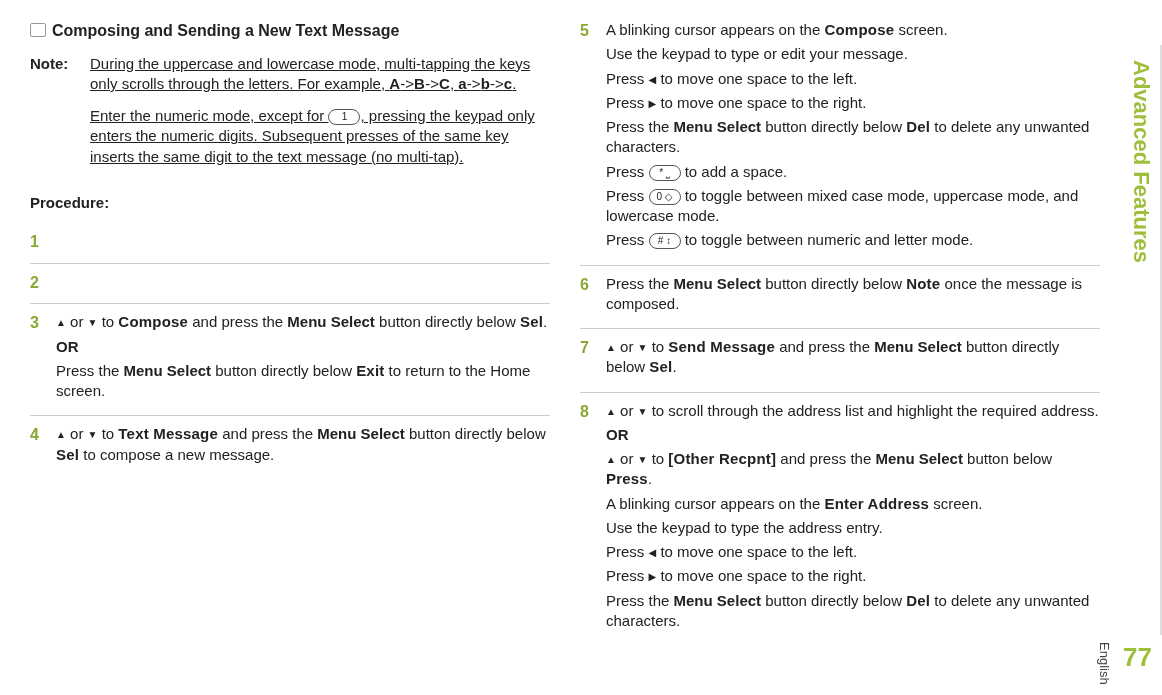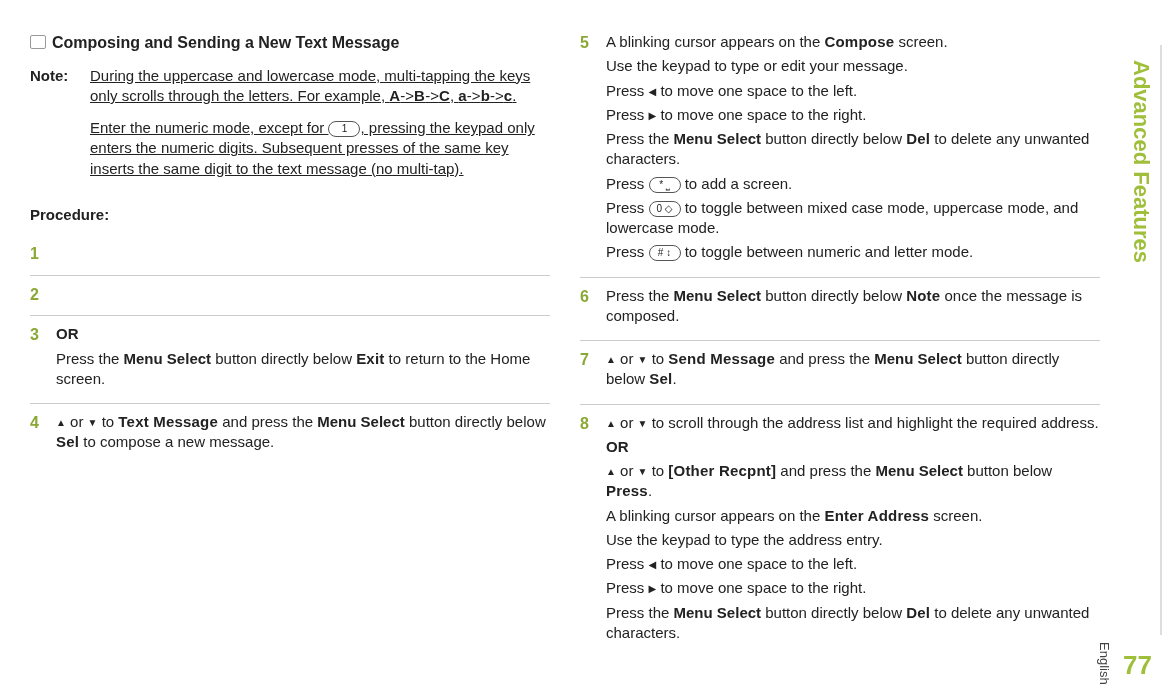--- a/index.html
+++ b/index.html
@@ -7,21 +7,21 @@
     padding: 0;
     width: 1162px;
     height: 695px;
     font-family: Arial, Helvetica, sans-serif;
     color: #222;
     position: relative;
     background: #fff;
   }
   .page {
     display: flex;
-    padding: 32px 30px 20px 30px;
+    padding: 20px 30px 20px 30px;
     gap: 30px;
   }
   .col {
     width: 520px;
     font-size: 15px;
     line-height: 1.35;
   }
   .heading {
     font-weight: bold;
     font-size: 16px;
@@ -94,21 +94,21 @@
     right: 8px;
     top: 60px;
     writing-mode: vertical-rl;
     font-weight: bold;
     font-size: 22px;
     color: #9fbf3b;
   }
   .pagenum {
     position: absolute;
     right: 10px;
-    bottom: 14px;
+    bottom: 22px;
     font-weight: bold;
     font-size: 26px;
     color: #9fbf3b;
   }
   .lang {
     position: absolute;
     right: 50px;
     bottom: 10px;
     writing-mode: vertical-rl;
     font-size: 13px;
@@ -157,20 +157,21 @@
       <div class="step-num">1</div>
     </div>
 
     <div class="step">
       <div class="step-num">2</div>
     </div>
 
     <div class="step">
       <div class="step-num">3</div>
       <div class="step-body">
+        <p><span class="tri">▲</span><span> or </span><span class="tri">▼</span><span> to </span><span class="mono">Compose</span><span> and press the </span><b>Menu Select</b><span> button directly below </span><span class="mono">Sel</span><span>.</span></p>
         <p><b>OR</b></p>
         <p><span>Press the </span><b>Menu Select</b><span> button directly below </span><span class="mono">Exit</span><span> to return to the Home screen.</span></p>
       </div>
     </div>
 
     <div class="step">
       <div class="step-num">4</div>
       <div class="step-body">
         <p><span class="tri">▲</span><span> or </span><span class="tri">▼</span><span> to </span><span class="mono">Text Message</span><span> and press the </span><b>Menu Select</b><span> button directly below </span><span class="mono">Sel</span><span> to compose a new message.</span></p>
       </div>
@@ -180,21 +181,21 @@
   <div class="col">
 
     <div class="step" style="padding-top:0">
       <div class="step-num">5</div>
       <div class="step-body">
         <p><span>A blinking cursor appears on the </span><span class="mono">Compose</span><span> screen.</span></p>
         <p>Use the keypad to type or edit your message.</p>
         <p><span>Press </span><span class="tri">◀</span><span> to move one space to the left.</span></p>
         <p><span>Press </span><span class="tri">▶</span><span> to move one space to the right.</span></p>
         <p><span>Press the </span><b>Menu Select</b><span> button directly below </span><span class="mono">Del</span><span> to delete any unwanted characters.</span></p>
-        <p><span>Press </span><span class="keycap">*  ⎵</span><span> to add a screen.</span></p>
+        <p><span>Press </span><span class="keycap">*  ⎵</span><span> to add a space.</span></p>
         <p><span>Press </span><span class="keycap">0  ◇</span><span> to toggle between mixed case mode, uppercase mode, and lowercase mode.</span></p>
         <p><span>Press </span><span class="keycap">#  ↕</span><span> to toggle between numeric and letter mode.</span></p>
       </div>
     </div>
 
     <div class="step">
       <div class="step-num">6</div>
       <div class="step-body">
         <p><span>Press the </span><b>Menu Select</b><span> button directly below </span><span class="mono">Note</span><span> once the message is composed.</span></p>
       </div>

